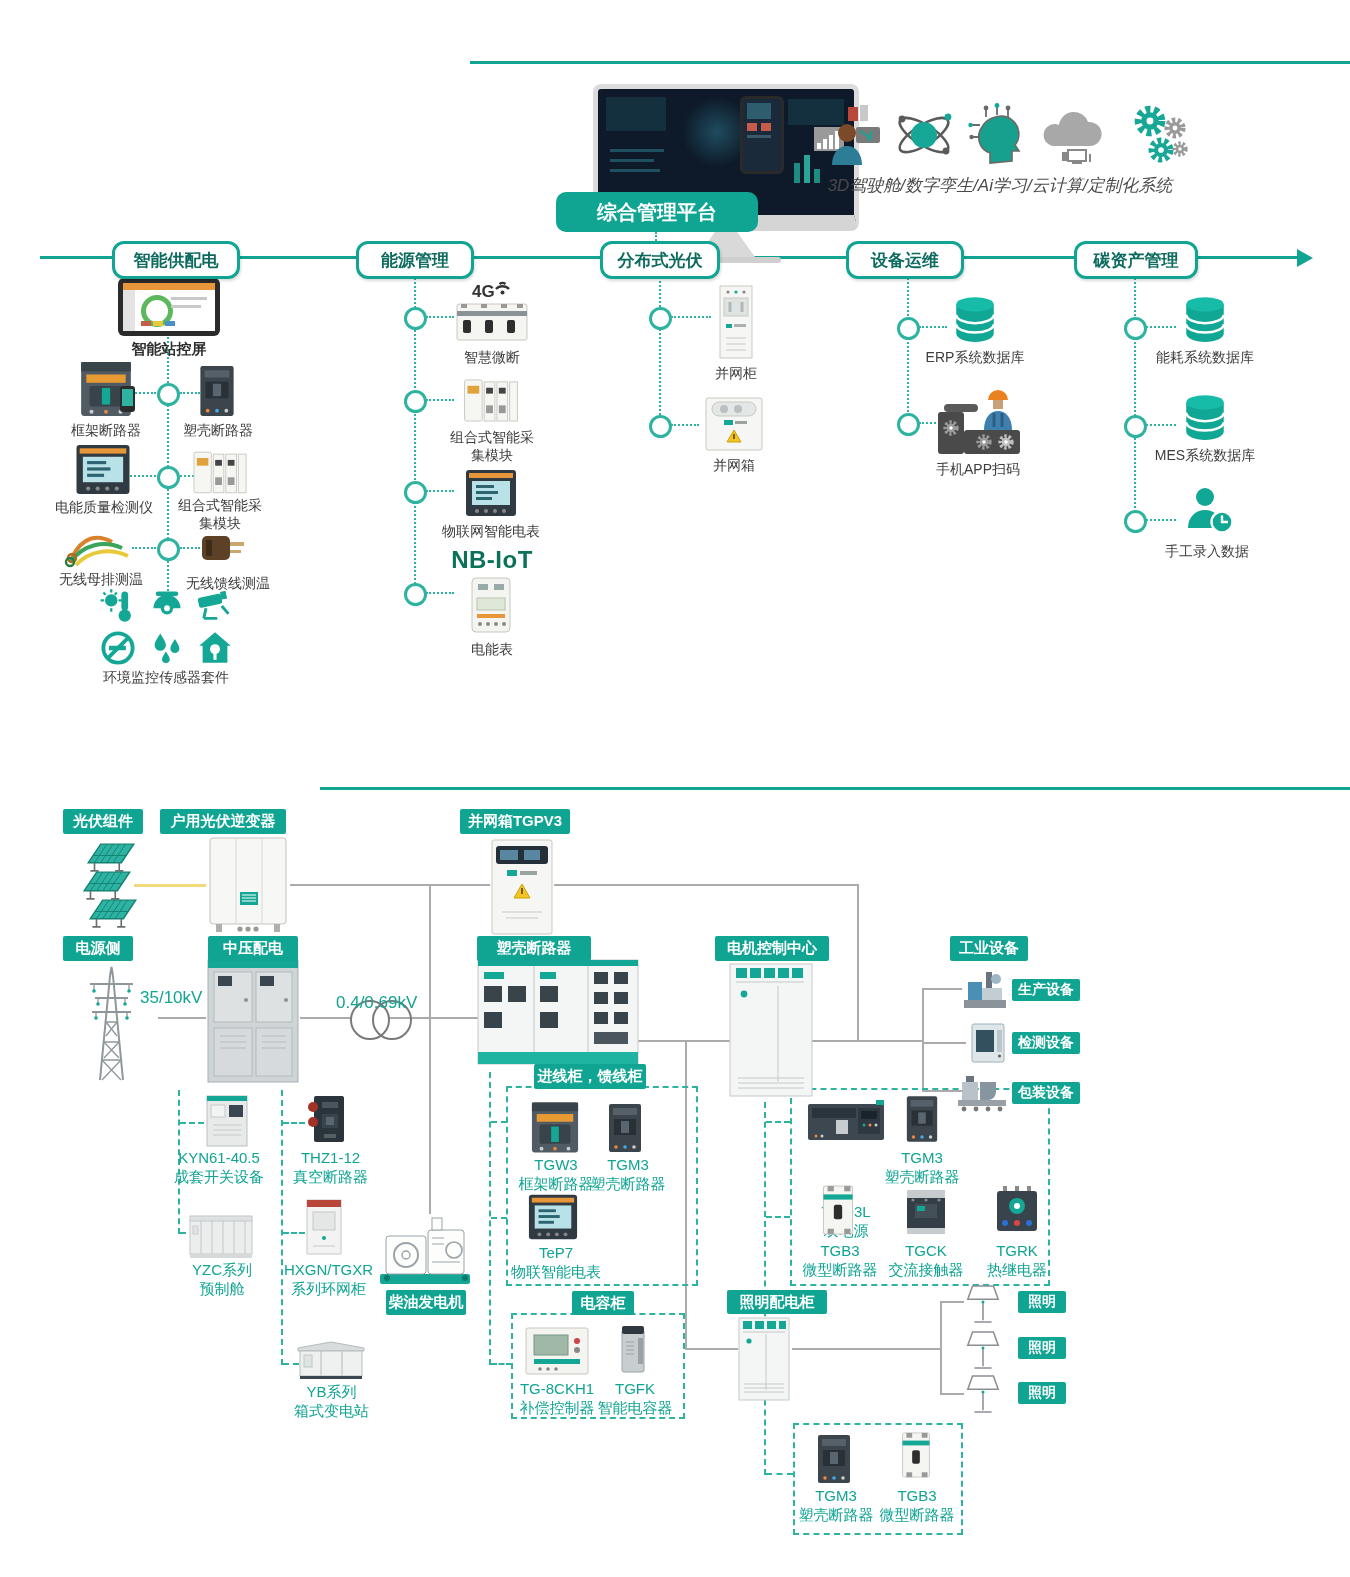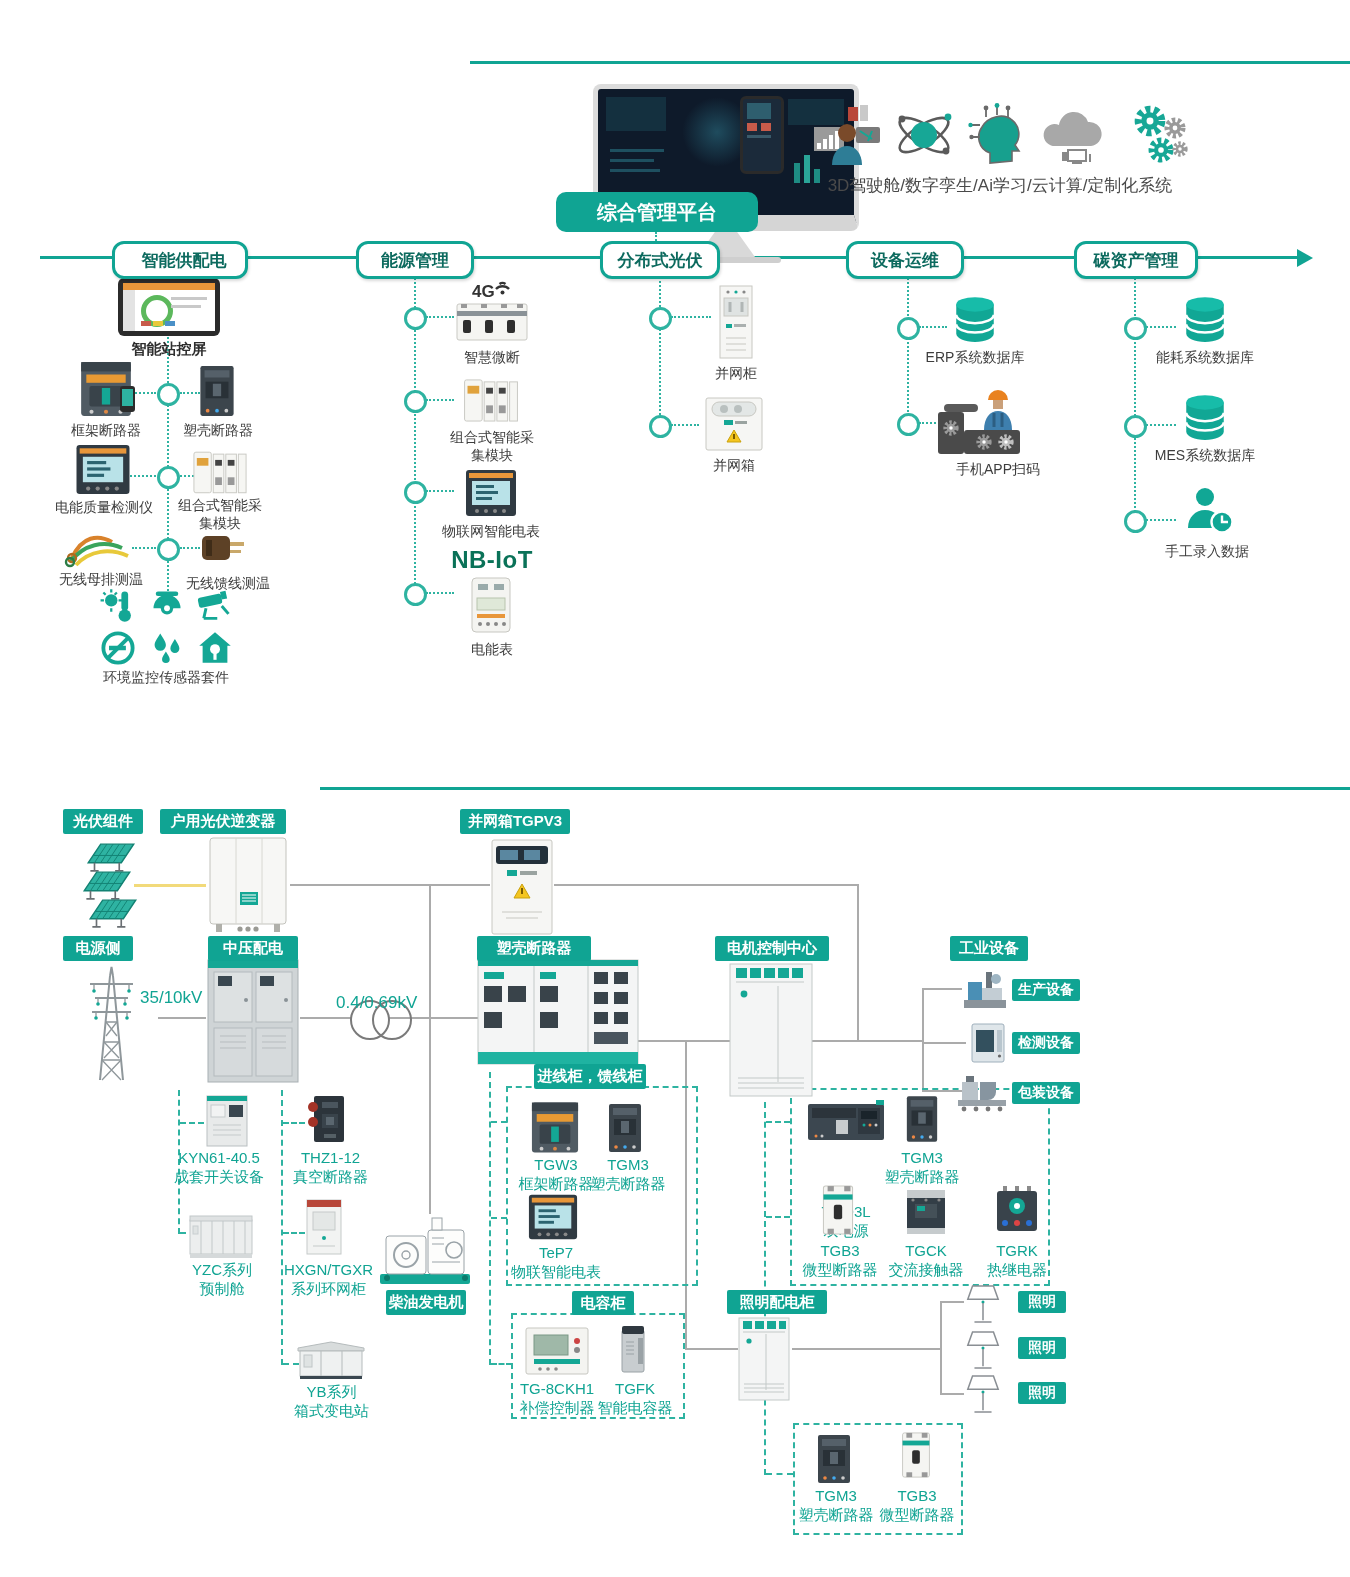--- a/index.html
+++ b/index.html
@@ -18,21 +18,21 @@
   .tlbl{color:#10A493;font-size:15px;text-align:center;line-height:19px;z-index:3;}
   .tlbl span{display:block;}
   .vdot{border-left:2px dotted #2EB3A1;z-index:1;}
   .hdot{border-top:2px dotted #2EB3A1;z-index:1;}
   .vdash{border-left:2px dashed #2EB3A1;z-index:1;}
   .hdash{border-top:2px dashed #2EB3A1;z-index:1;}
   .dbox{border:2px dashed #2EB3A1;z-index:1;}
   .node{width:17px;height:17px;border-radius:50%;background:#fff;border:3px solid #2EB3A1;z-index:2;}
   .gl{background:#ABABAB;z-index:0;}
   .dev{z-index:3;}
-  .cap{color:#4a4a4a;font-size:17px;text-align:center;z-index:3;}
+  .cap{color:#4a4a4a;font-size:17px;text-align:center;z-index:3;font-style:italic;}
   .volt{color:#10A493;font-size:17px;z-index:3;}
   .arrow{width:0;height:0;border-left:16px solid #10A493;border-top:9px solid transparent;border-bottom:9px solid transparent;z-index:1;}
 </style>
 </head>
 <body>
 
 <svg width="0" height="0" style="position:absolute">
 <defs>
   <symbol id="db" viewBox="0 0 44 48">
     <path d="M4 10v28c0 4.4 8.1 8 18 8s18-3.6 18-8V10" fill="#11A795"></path>
@@ -191,21 +191,21 @@
       <g style="color:#9A9A9A">
           <use href="#gear" x="46" y="38" width="16" height="16"></use>
         </g>
     </svg>
   </div>
   <div class="abs cap" style="left:800px;top:174px;width:400px;">3D驾驶舱/数字孪生/Ai学习/云计算/定制化系统</div>
 
   <div class="abs tline" style="left:40px;top:256px;width:1258px;height:3px;"></div>
   <div class="abs arrow" style="left:1297px;top:249px;"></div>
 
-  <div class="abs pill" style="left:112px;top:241px;width:122px;height:32px;padding-left:8px;">智能供配电</div>
+  <div class="abs pill" style="left:112px;top:241px;width:122px;height:32px;">智能供配电</div>
   <div class="abs pill" style="left:356px;top:241px;width:112px;height:32px;">能源管理</div>
   <div class="abs pill" style="left:600px;top:241px;width:114px;height:32px;">分布式光伏</div>
   <div class="abs pill" style="left:846px;top:241px;width:112px;height:32px;">设备运维</div>
   <div class="abs pill" style="left:1074px;top:241px;width:118px;height:32px;">碳资产管理</div>
 
   <div class="abs vdot" style="left:167px;top:270px;height:328px;"></div>
   <div class="abs vdot" style="left:414px;top:270px;height:318px;"></div>
   <div class="abs vdot" style="left:659px;top:270px;height:152px;"></div>
   <div class="abs vdot" style="left:907px;top:270px;height:150px;"></div>
   <div class="abs vdot" style="left:1134px;top:270px;height:246px;"></div>
@@ -438,21 +438,21 @@
         </g>
       <g style="color:#BFBFBF">
           <use href="#gear" x="62" y="54" width="16" height="16"></use>
         </g>
       <path d="M52 20a10 10 0 0 1 20 0Z" fill="#E9821F"></path>
       <rect x="57" y="20" width="10" height="9" fill="#CAA07A"></rect>
       <path d="M48 50c0-12 6-19 14-19s14 7 14 19Z" fill="#3E7FAE"></path>
       <path d="M58 33v14M66 33v14" stroke="#2C5E82" stroke-width="3"></path>
     </svg>
   </div>
-  <div class="abs lbl" style="left:928px;top:460px;width:100px;margin-left:20px;">手机APP扫码</div>
+  <div class="abs lbl" style="left:928px;top:460px;width:100px;">手机APP扫码</div>
 
   <div class="abs node" style="left:1124px;top:317px;"></div>
   <div class="abs hdot" style="left:1146px;top:326px;width:30px;"></div>
   <div class="abs dev" style="left:1182px;top:294px;">
     <svg width="46" height="50">
         <use href="#db" width="46" height="50"></use>
       </svg>
   </div>
   <div class="abs lbl" style="left:1146px;top:348px;width:118px;">能耗系统数据库</div>
 

